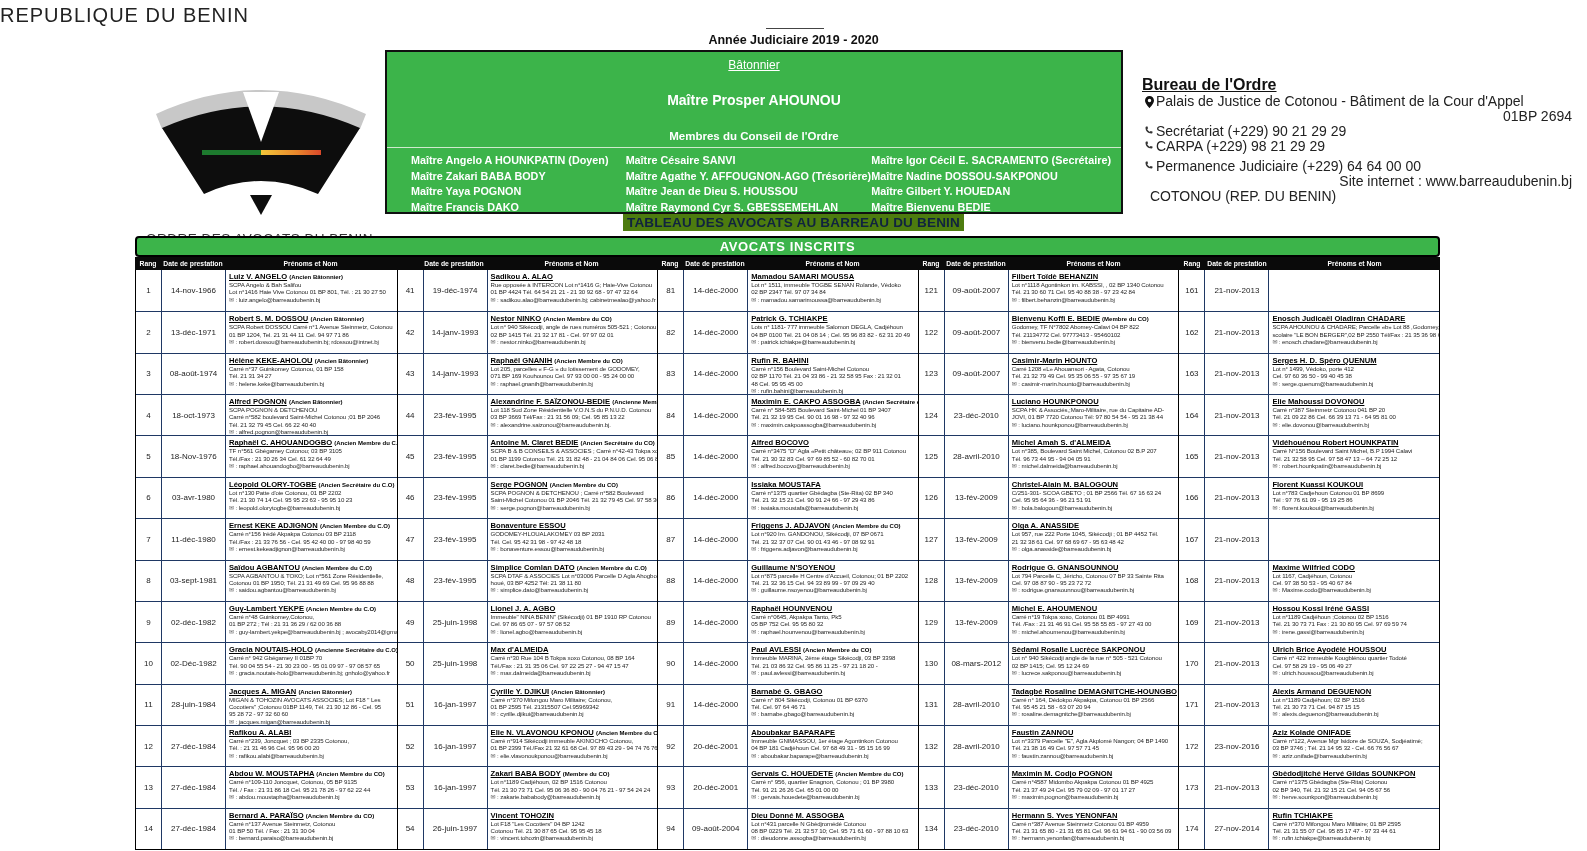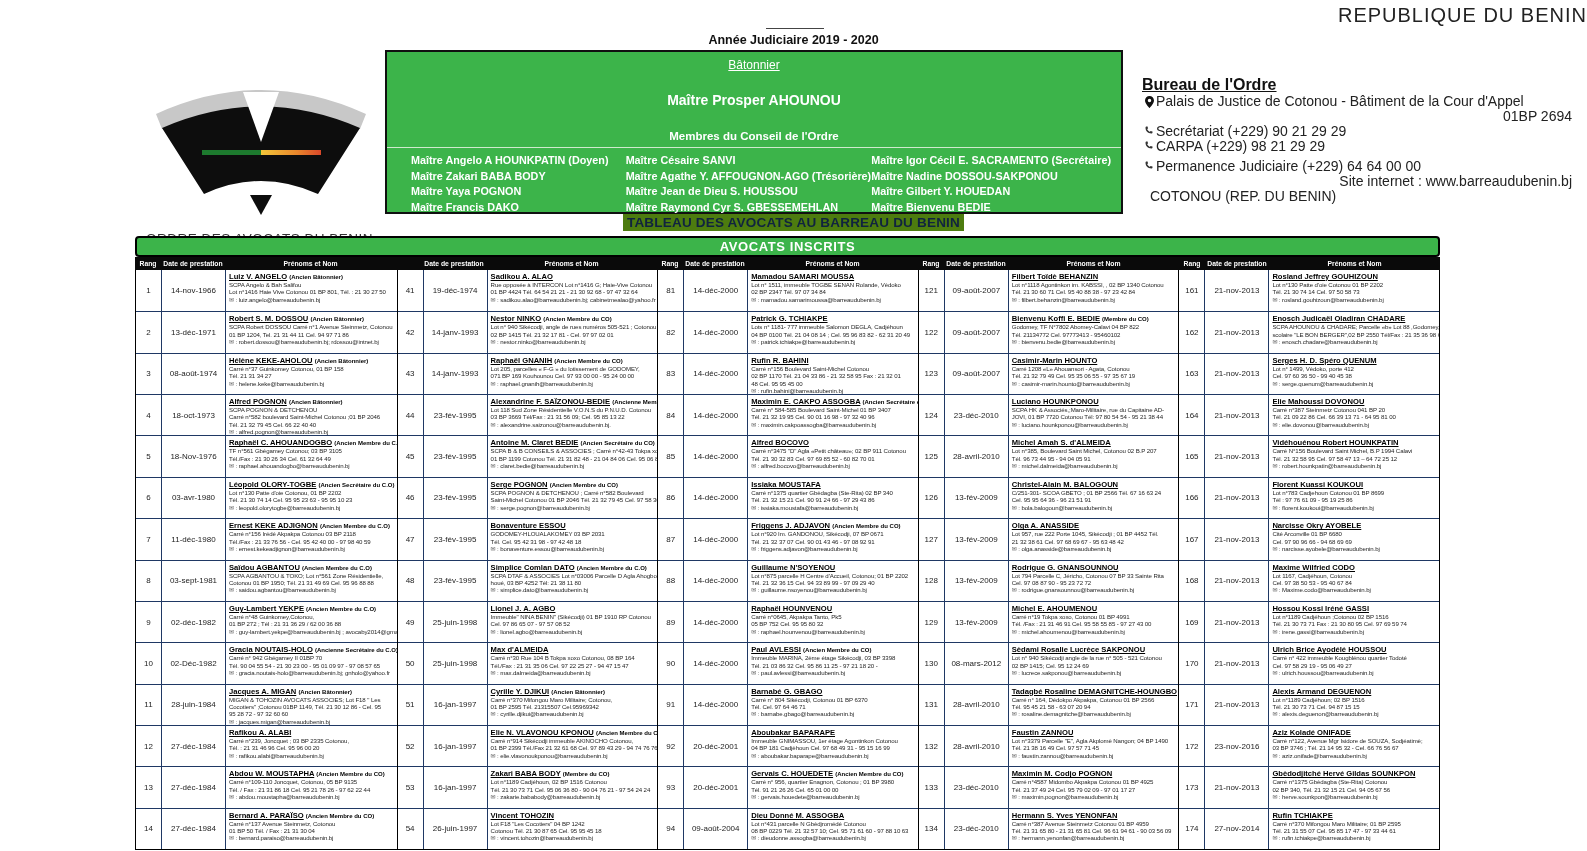--- a/index.html
+++ b/index.html
@@ -1,21 +1,21 @@
 <!DOCTYPE html>
 <html><head>
 <meta charset="utf-8">
 <style>
   * { box-sizing:border-box; margin:0; padding:0; }
   html,body { width:1587px; height:851px; background:#fff; overflow:hidden;
     font-family:"Liberation Sans", sans-serif; color:#111; }
   .page { position:relative; width:1587px; height:851px; }
 
   
-  .doc-title { position:absolute; top:4px; left:0; width:1587px; text-align:right;
+  .doc-title { position:absolute; top:4px; left:0; width:1587px; text-align:left;
     font-size:20px; letter-spacing:1px; color:#222; }
   .title-rule { position:absolute; top:28px; left:766px; width:58px; border-top:1.5px solid #444; }
   .doc-subtitle { position:absolute; top:33px; left:0; width:1587px; text-align:center;
     font-size:12.5px; font-weight:bold; color:#111; }
 
   
   .logo-wrap { position:absolute; left:146px; top:62px; width:240px; }
   .logo-caption { margin-top:10px; font-size:13.5px; color:#333; letter-spacing:.5px; }
 
   
@@ -886,28 +886,20 @@
                 <div class="lline">Tél. 21 31 65 80 - 21 31 65 81 Cel. 96 61 94 61 - 90 03 56 09</div>
               </div>
       <div class="lemail"><span class="env">✉ :</span> <span>hermann.yenonfan@barreaudubenin.bj</span></div>
     </div>
   </div>
         </div>
         <div class="group">
           <div class="trow">
     <div class="cell-rang">161</div>
     <div class="cell-date">21-nov-2013</div>
-    <div class="cell-name">
-      <div class="lname"><u>Rosland Jeffrey GOUHIZOUN</u> <span class="ltitle"></span></div>
-      <div>
-                <div class="lline">Lot  n°130 Patte d'oie Cotonou 01 BP 2202</div>
-                <div class="lline">Tél. 21 30 74 14   Cel. 97 50 58 73</div>
-              </div>
-      <div class="lemail"><span class="env">✉ :</span> <span>rosland.gouhizoun@barreaudubenin.bj</span></div>
-    </div>
   </div>
           <div class="trow">
     <div class="cell-rang">162</div>
     <div class="cell-date">21-nov-2013</div>
     <div class="cell-name">
       <div class="lname"><u>Enosch Judicaël Oladiran CHADARE</u> <span class="ltitle"></span></div>
       <div>
                 <div class="lline">SCPA AHOUNOU &amp; CHADARE; Parcelle «b» Lot 88 ,Godomey, Im. face Complexe</div>
                 <div class="lline">scolaire "LE BON BERGER",02 BP 2550  Tél/Fax : 21 35 36 98  Cel. 97 60 63 26</div>
               </div>
@@ -958,28 +950,20 @@
       <div>
                 <div class="lline">Lot  n°783  Cadjehoun Cotonou 01 BP 8699</div>
                 <div class="lline">Tél : 97 76 61 09 - 95 19 25 86</div>
               </div>
       <div class="lemail"><span class="env">✉ :</span> <span>florent.koukoui@barreaudubenin.bj</span></div>
     </div>
   </div>
           <div class="trow">
     <div class="cell-rang">167</div>
     <div class="cell-date">21-nov-2013</div>
-    <div class="cell-name">
-      <div class="lname"><u>Narcisse Okry AYOBELE</u> <span class="ltitle"></span></div>
-      <div>
-                <div class="lline">Cité Arconville 01 BP 6680</div>
-                <div class="lline">Cel. 97 90 96 66 - 94 68 69 69</div>
-              </div>
-      <div class="lemail"><span class="env">✉ :</span> <span>narcisse.ayobele@barreaudubenin.bj</span></div>
-    </div>
   </div>
           <div class="trow">
     <div class="cell-rang">168</div>
     <div class="cell-date">21-nov-2013</div>
     <div class="cell-name">
       <div class="lname"><u>Maxime Wilfried CODO</u> <span class="ltitle"></span></div>
       <div>
                 <div class="lline">Lot 1167, Cadjéhoun, Cotonou</div>
                 <div class="lline">Cel. 97 38 50 53 - 95 40 67 84</div>
               </div>

